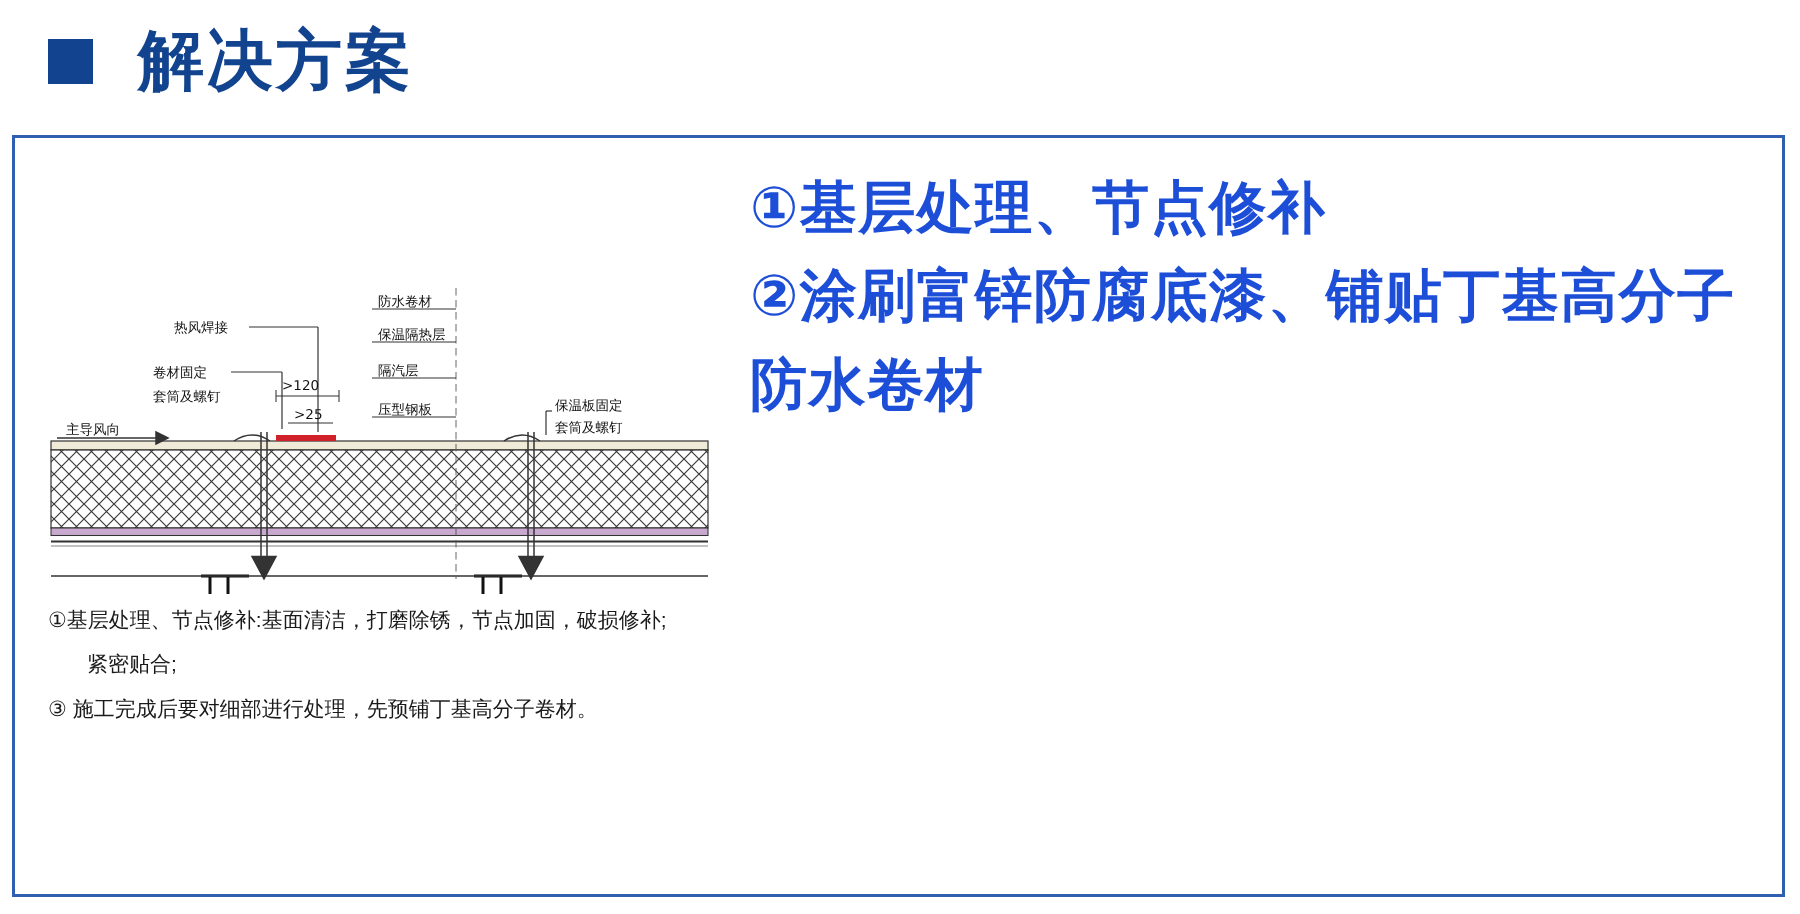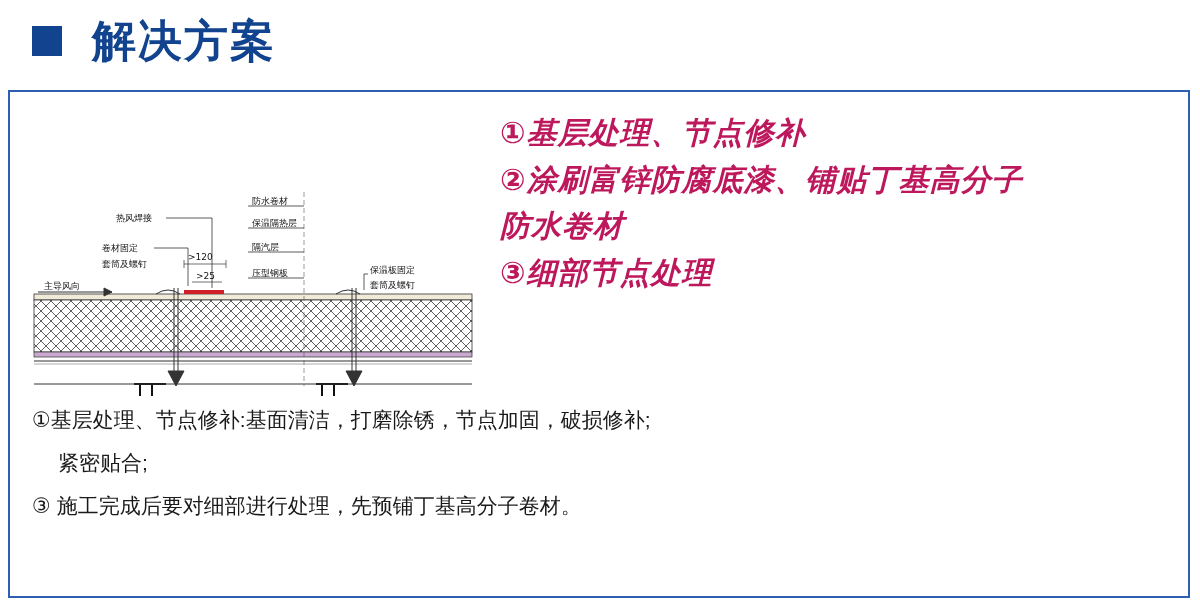--- a/index.html
+++ b/index.html
@@ -68,36 +68,35 @@
     height: 300px;
   }
   .drawing svg { display: block; }
 
   
   .numbered-list {
     position: absolute;
     left: 490px;
     top: 18px;
     width: 680px;
-    font-size: 30px;
+    font-size: 38px;
     font-weight: bold;
-    color: #be185d;
+    color: #1d4ed8;
     line-height: 1.55;
     letter-spacing: 1px;
-    font-style: italic;
   }
   .numbered-list div { white-space: nowrap; }
 
   
   .details {
     position: absolute;
     left: 22px;
     top: 308px;
     width: 1140px;
-    font-size: 21px;
+    font-size: 14px;
     color: #1a1a1a;
     line-height: 1.95;
   }
   .details p {
     margin: 0 0 2px 0;
   }
   .details .indent {
     padding-left: 26px;
   }
 </style>
@@ -208,21 +207,20 @@
           <text x="176" y="326">屋面檩条</text>
           <text x="356" y="326">螺钉</text>
         </g>
       </svg>
     </div>
 
     <div class="numbered-list">
       <div>①基层处理、节点修补</div>
       <div>②涂刷富锌防腐底漆、铺贴丁基高分子</div>
       <div>防水卷材</div>
-      <div>③细部节点处理</div>
     </div>
   </div>
 
   <div class="details">
     <p>①基层处理、节点修补:基面清洁，打磨除锈，节点加固，破损修补;</p>
     <p class="indent">紧密贴合;</p>
     <p>③ 施工完成后要对细部进行处理，先预铺丁基高分子卷材。</p>
   </div>
 
 </div>

